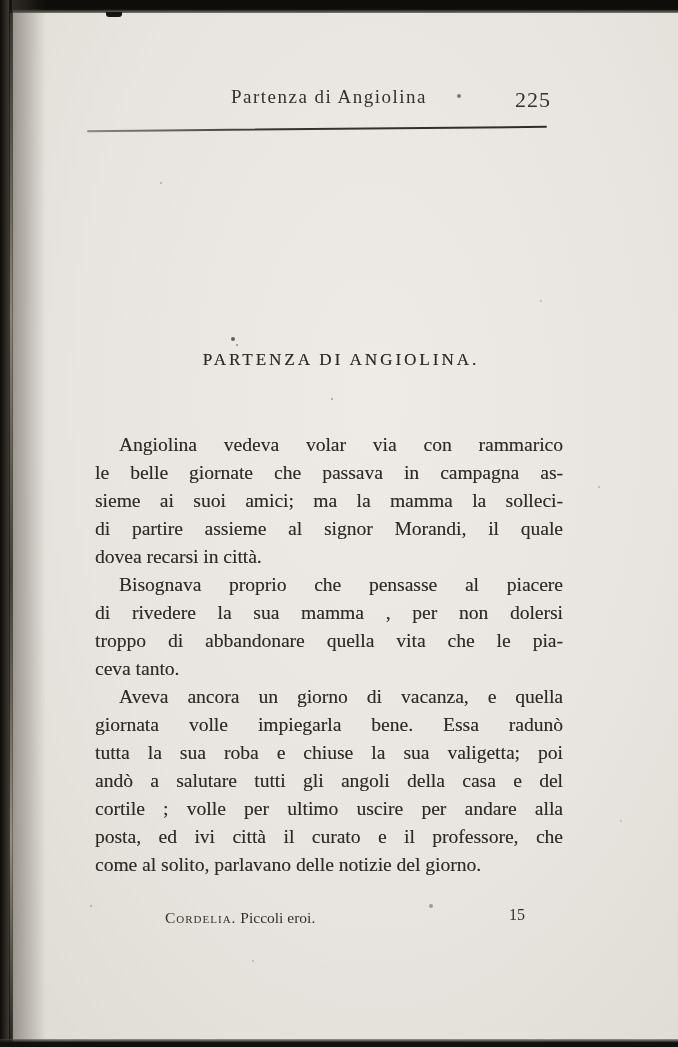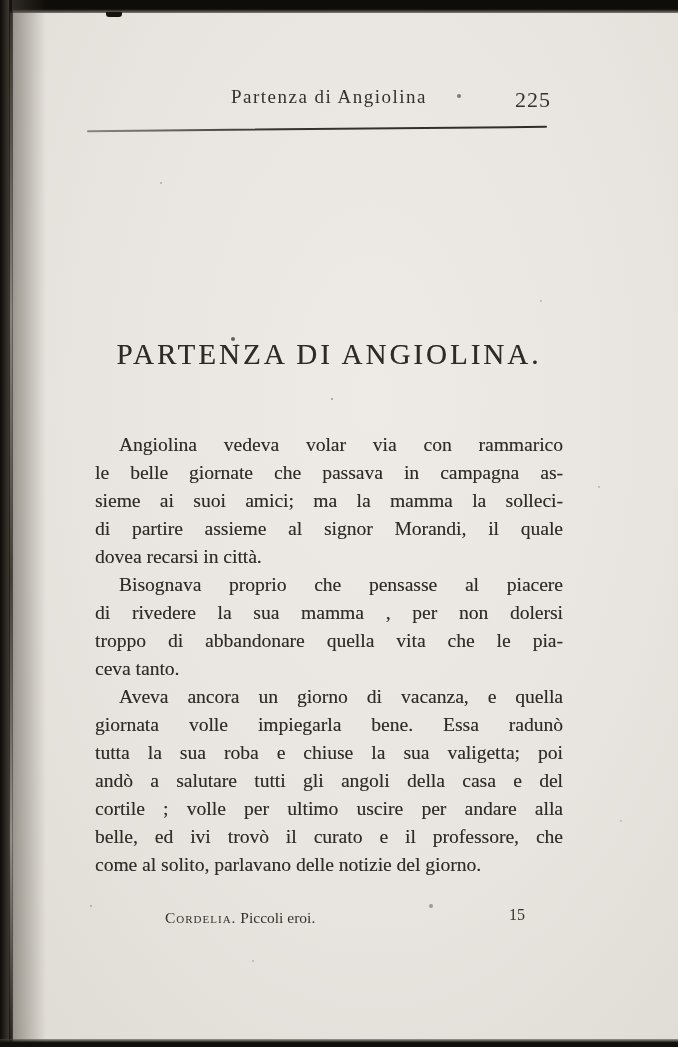--- a/index.html
+++ b/index.html
@@ -79,22 +79,22 @@
   .rule {
     position: absolute; top: 128px; left: 87px; width: 460px; height: 2px;
     background: linear-gradient(to right, rgba(62,58,50,0.55), #37342d 40%, #302d27);
     transform: rotate(-0.55deg);
     border-radius: 1px;
   }
 
   
   .title {
     position: absolute; top: 338px; left: 95px; width: 468px;
-    margin: 0; text-align: center;
-    font-size: 29px; font-weight: 400; letter-spacing: 3px;
+    margin: 12px; text-align: center;
+    font-size: 17px; font-weight: 400; letter-spacing: 3px;
     color: #2e2b26;
     text-shadow: 0.3px 0.3px 0.4px rgba(46,43,38,0.55);
   }
 
   
   .body-text {
     position: absolute; top: 431px; left: 95px; width: 468px;
     font-size: 19.5px; color: #2f2c27;
     text-shadow: 0.25px 0.25px 0.35px rgba(47,44,39,0.45);
   }
@@ -151,21 +151,21 @@
       <span class="line">di rivedere la sua mamma , per non dolersi</span>
       <span class="line">troppo di abbandonare quella vita che le pia-</span>
       <span class="line plast">ceva tanto.</span>
     </p>
     <p class="para">
       <span class="line pfirst">Aveva ancora un giorno di vacanza, e quella</span>
       <span class="line">giornata volle impiegarla bene. Essa radunò</span>
       <span class="line">tutta la sua roba e chiuse la sua valigetta; poi</span>
       <span class="line">andò a salutare tutti gli angoli della casa e del</span>
       <span class="line">cortile ; volle per ultimo uscire per andare alla</span>
-      <span class="line">belle, ed ivi trovò il curato e il professore, che</span>
+      <span class="line">posta, ed ivi città il curato e il professore, che</span>
       <span class="line plast">come al solito, parlavano delle notizie del giorno.</span>
     </p>
   </div>
 
   <div class="footer">
     <span class="colophon">
       <span class="series">Cordelia.</span>
       <span class="book-title">Piccoli eroi.</span>
     </span>
     <span class="sig">15</span>

